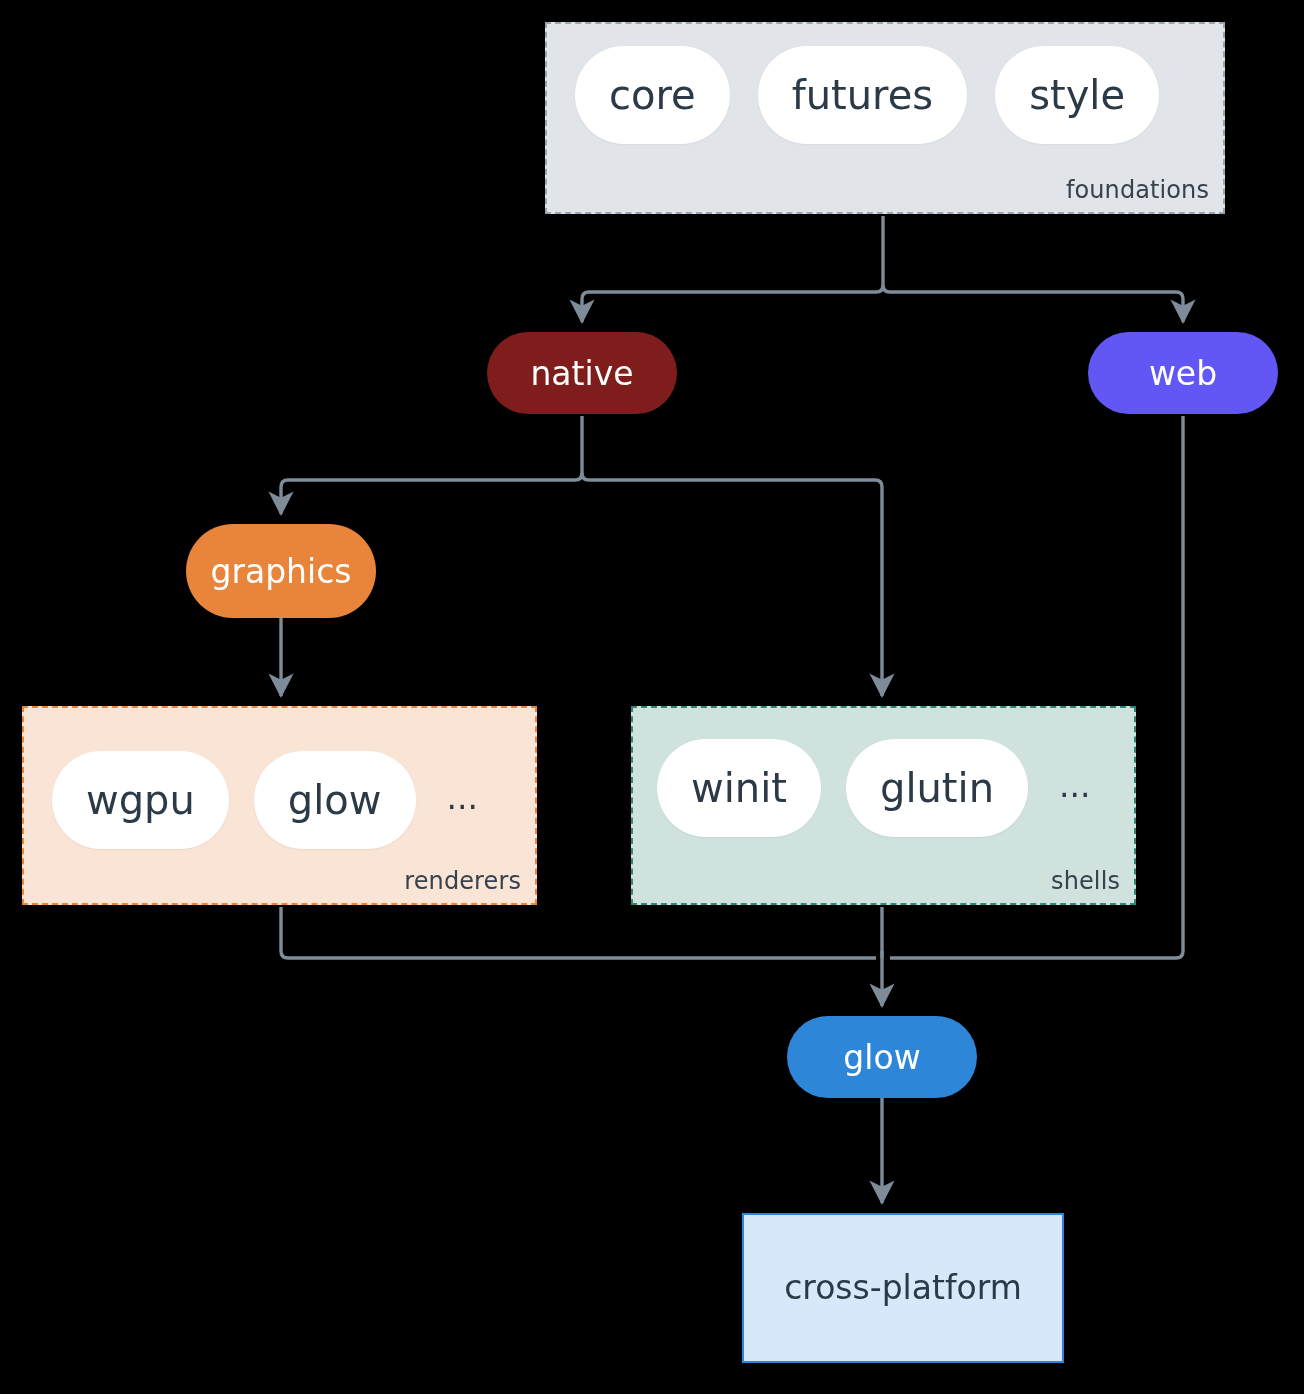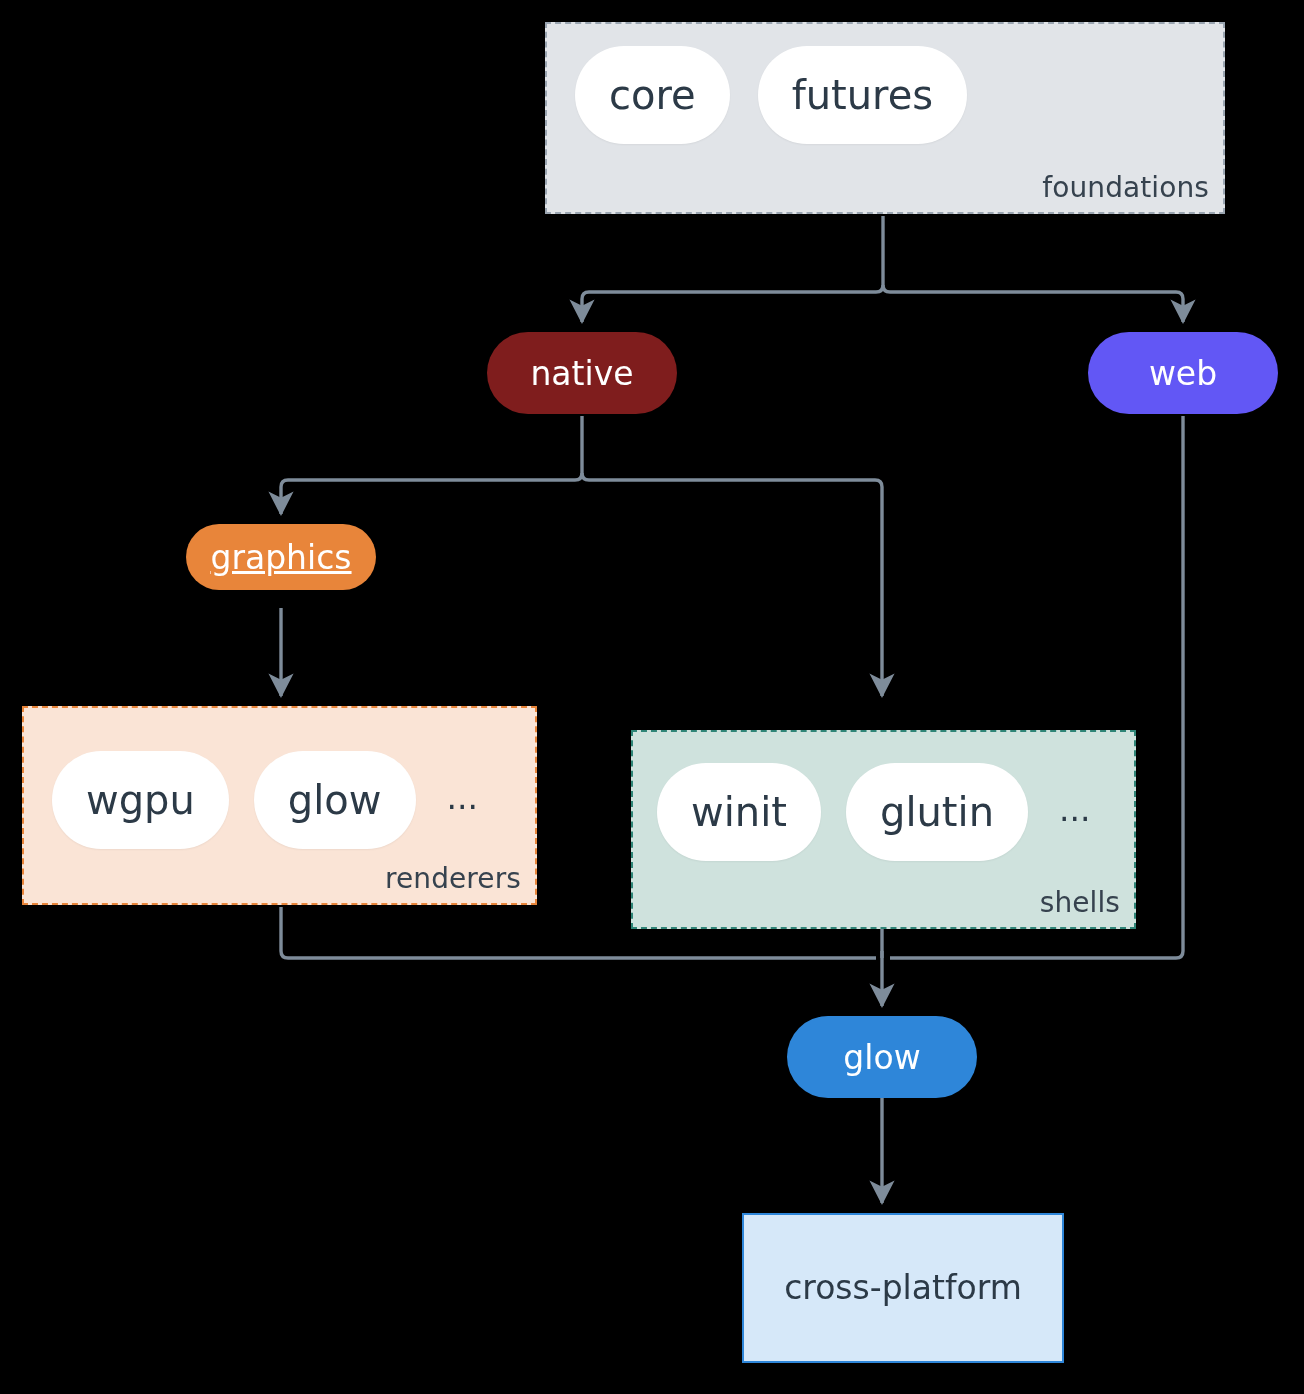--- a/index.html
+++ b/index.html
@@ -28,21 +28,21 @@
 
   
   .group {
     position: absolute;
     box-sizing: border-box;
   }
   .group-label {
     position: absolute;
     right: 14px;
     bottom: 8px;
-    font-size: 28px;
+    font-size: 24px;
     color: #36424E;
     letter-spacing: .1px;
   }
   .chip-row {
     position: absolute;
     display: flex;
     align-items: center;
   }
 
   
@@ -76,21 +76,20 @@
   }
 
   
   #grp-shells {
     left: 631px;
     top: 706px;
     width: 505px;
     height: 199px;
     background: #CFE2DD;
     border: 2px dashed #2F8577;
-    margin-top: 24px;
   }
   #grp-shells .chip-row {
     left: 24px;
     top: 31px;
     gap: 25px;
   }
 
   
   .chip {
     background: #FFFFFF;
@@ -137,23 +136,22 @@
     left: 1088px;
     top: 332px;
     width: 190px;
     height: 82px;
     background: #6257F5;
   }
   #node-graphics {
     left: 186px;
     top: 524px;
     width: 190px;
-    height: 66px;
+    height: 94px;
     background: #E8853A;
-    text-decoration: underline;
   }
   #node-iced {
     left: 787px;
     top: 1016px;
     width: 190px;
     height: 82px;
     background: #2E86D9;
   }
 
   
@@ -203,20 +201,21 @@
     <path d="M882,907 L882,958" fill="none" stroke="#7E8C9A" stroke-width="3.4"></path>
     <path d="M882,951 L882,1006" fill="none" stroke="#7E8C9A" stroke-width="3.4" marker-end="url(#arrowhead)"></path>
 
     <path d="M882,1098 L882,1203" fill="none" stroke="#7E8C9A" stroke-width="3.4" marker-end="url(#arrowhead)"></path>
   </svg>
 
   <div class="group" id="grp-foundations">
     <div class="chip-row">
       <div class="chip">core</div>
       <div class="chip">futures</div>
+      <div class="chip">style</div>
     </div>
     <div class="group-label">foundations</div>
   </div>
 
   <div class="group" id="grp-renderers">
     <div class="chip-row">
       <div class="chip">wgpu</div>
       <div class="chip">glow</div>
       <div class="ellipsis">...</div>
     </div>

